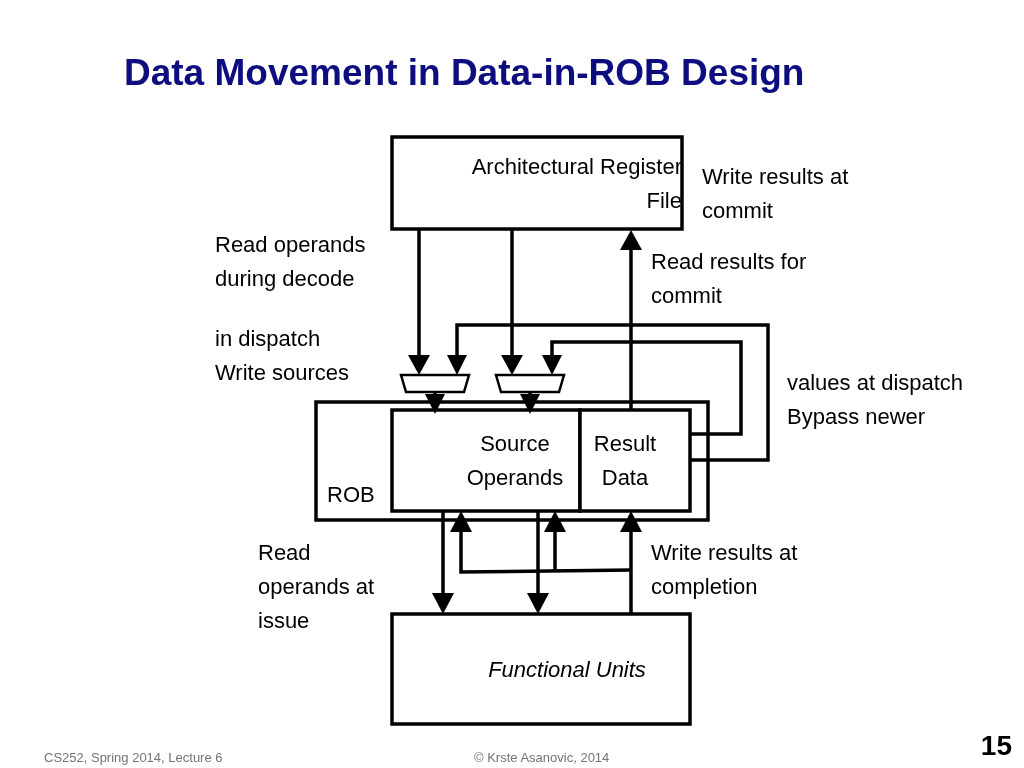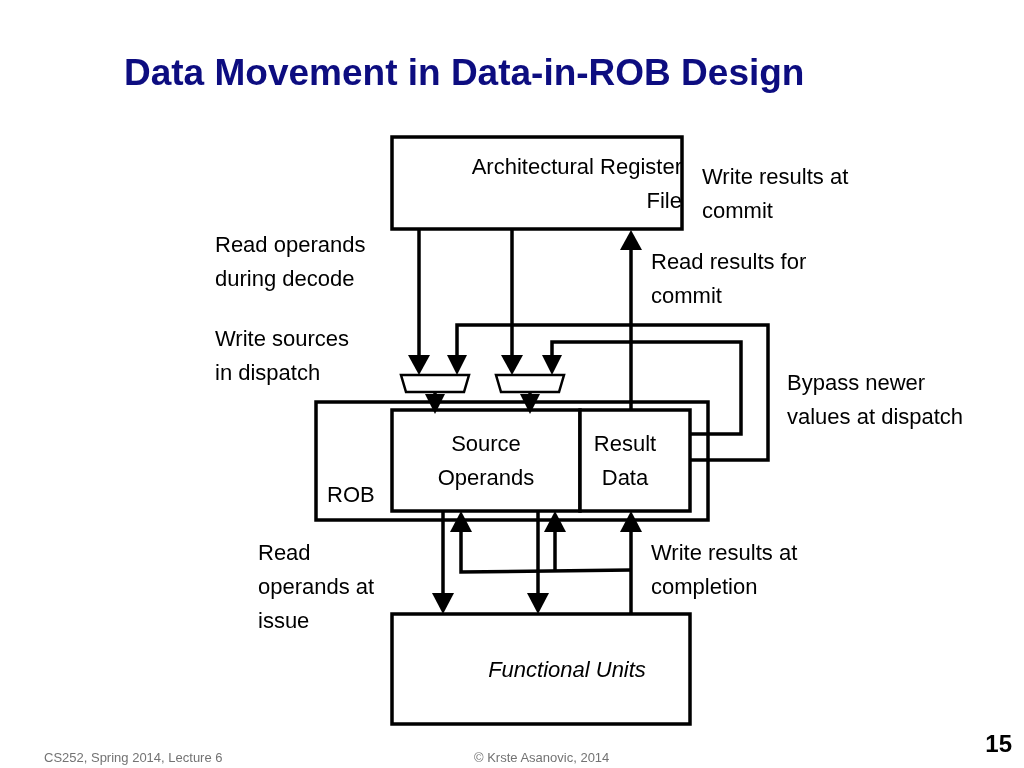--- a/index.html
+++ b/index.html
@@ -2,21 +2,21 @@
 <html><head>
   <meta charset="utf-8">
   <style>
     html, body { margin:0; padding:0; background:#fff; }
     body { width:1024px; height:768px; position:relative; overflow:hidden; font-family:"Liberation Sans", sans-serif; }
     .title { position:absolute; left:124px; top:52px; font-size:37px; font-weight:bold; color:#0d0d80; white-space:nowrap; }
     svg.diagram { position:absolute; left:0; top:0; }
     .lbl { position:absolute; font-size:22px; color:#000; line-height:34px; }
     .boxtxt { position:absolute; font-size:22px; color:#000; line-height:34px; text-align:center; }
     .footer { position:absolute; font-size:13px; color:#737373; top:750px;margin-left:36px; }
-    .pagenum { position:absolute; right:12px; top:730px; font-size:24px; font-weight:bold; color:#000; }
+    .pagenum { position:absolute; right:12px; top:730px; font-size:28px; font-weight:bold; color:#000; }
   </style>
 </head>
 <body>
 
 <div class="title">Data Movement in Data-in-ROB Design</div>
 
 <svg class="diagram" width="1024" height="768" viewBox="0 0 1024 768">
   <defs>
     <marker id="ah" markerWidth="6" markerHeight="6" refX="3" refY="5" orient="auto" markerUnits="strokeWidth">
       <path d="M0,0 L6,0 L3,5 Z" fill="#000"></path>
@@ -65,21 +65,21 @@
     <polygon points="620,532 642,532 631,511"></polygon>
     <polygon points="450,532 472,532 461,511"></polygon>
     <polygon points="544,532 566,532 555,511"></polygon>
   </g>
 </svg>
 
 <div class="boxtxt" style="left:392px; top:150px; width:290px;text-align:right;">
   <div>Architectural Register</div>
   <div>File</div>
 </div>
-<div class="boxtxt" style="left:392px; top:427px; width:188px;">
+<div class="boxtxt" style="left:392px; top:427px; width:188px;padding-left:29px;">
   <div>Source</div>
   <div>Operands</div>
 </div>
 <div class="boxtxt" style="left:580px; top:427px; width:90px;">
   <div>Result</div>
   <div>Data</div>
 </div>
 <div class="lbl" style="left:327px; top:478px;">ROB</div>
 <div class="boxtxt" style="left:392px; top:653px; width:350px;font-style:italic;">Functional Units</div>
 
@@ -89,26 +89,26 @@
 </div>
 <div class="lbl" style="left:215px; top:228px;">
   <div>Read operands</div>
   <div>during decode</div>
 </div>
 <div class="lbl" style="left:651px; top:245px;">
   <div>Read results for</div>
   <div>commit</div>
 </div>
 <div class="lbl" style="left:215px; top:322px;">
+  <div>in dispatch</div>
   <div>Write sources</div>
-  <div>in dispatch</div>
 </div>
 <div class="lbl" style="left:787px; top:366px;">
+  <div>values at dispatch</div>
   <div>Bypass newer</div>
-  <div>values at dispatch</div>
 </div>
 <div class="lbl" style="left:258px; top:536px;">
   <div>Read</div>
   <div>operands at</div>
   <div>issue</div>
 </div>
 <div class="lbl" style="left:651px; top:536px;">
   <div>Write results at</div>
   <div>completion</div>
 </div>

